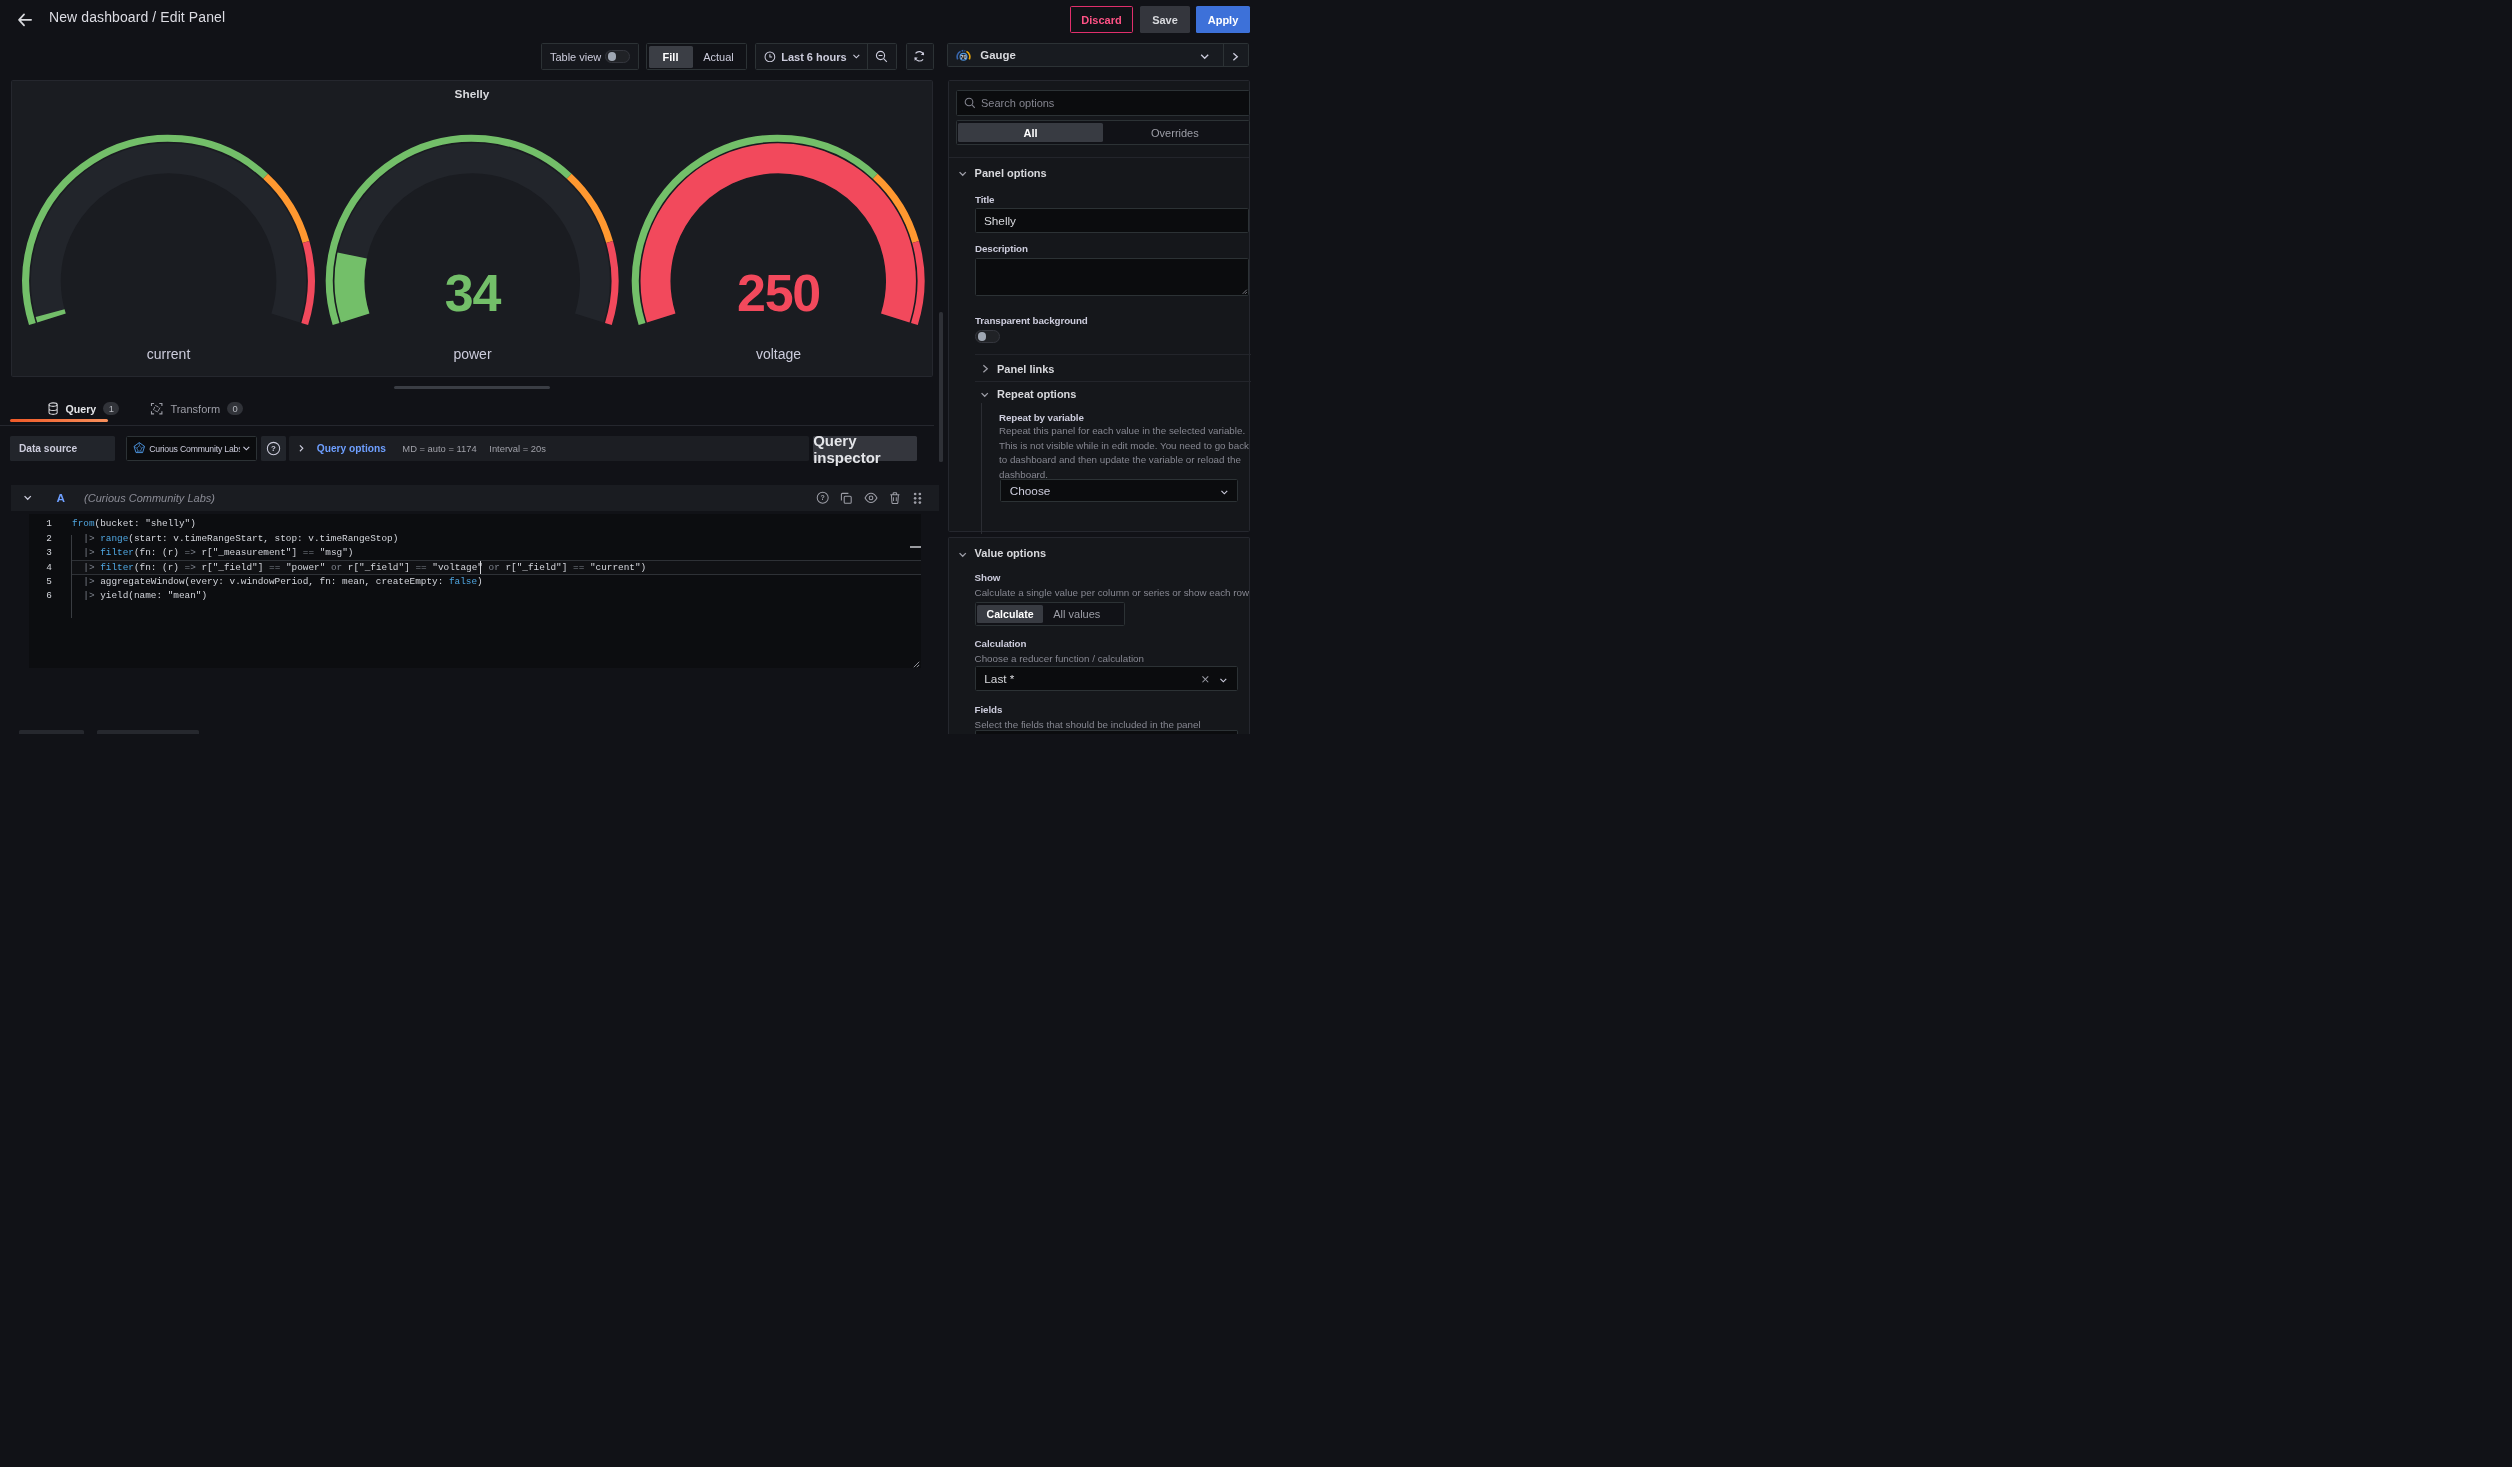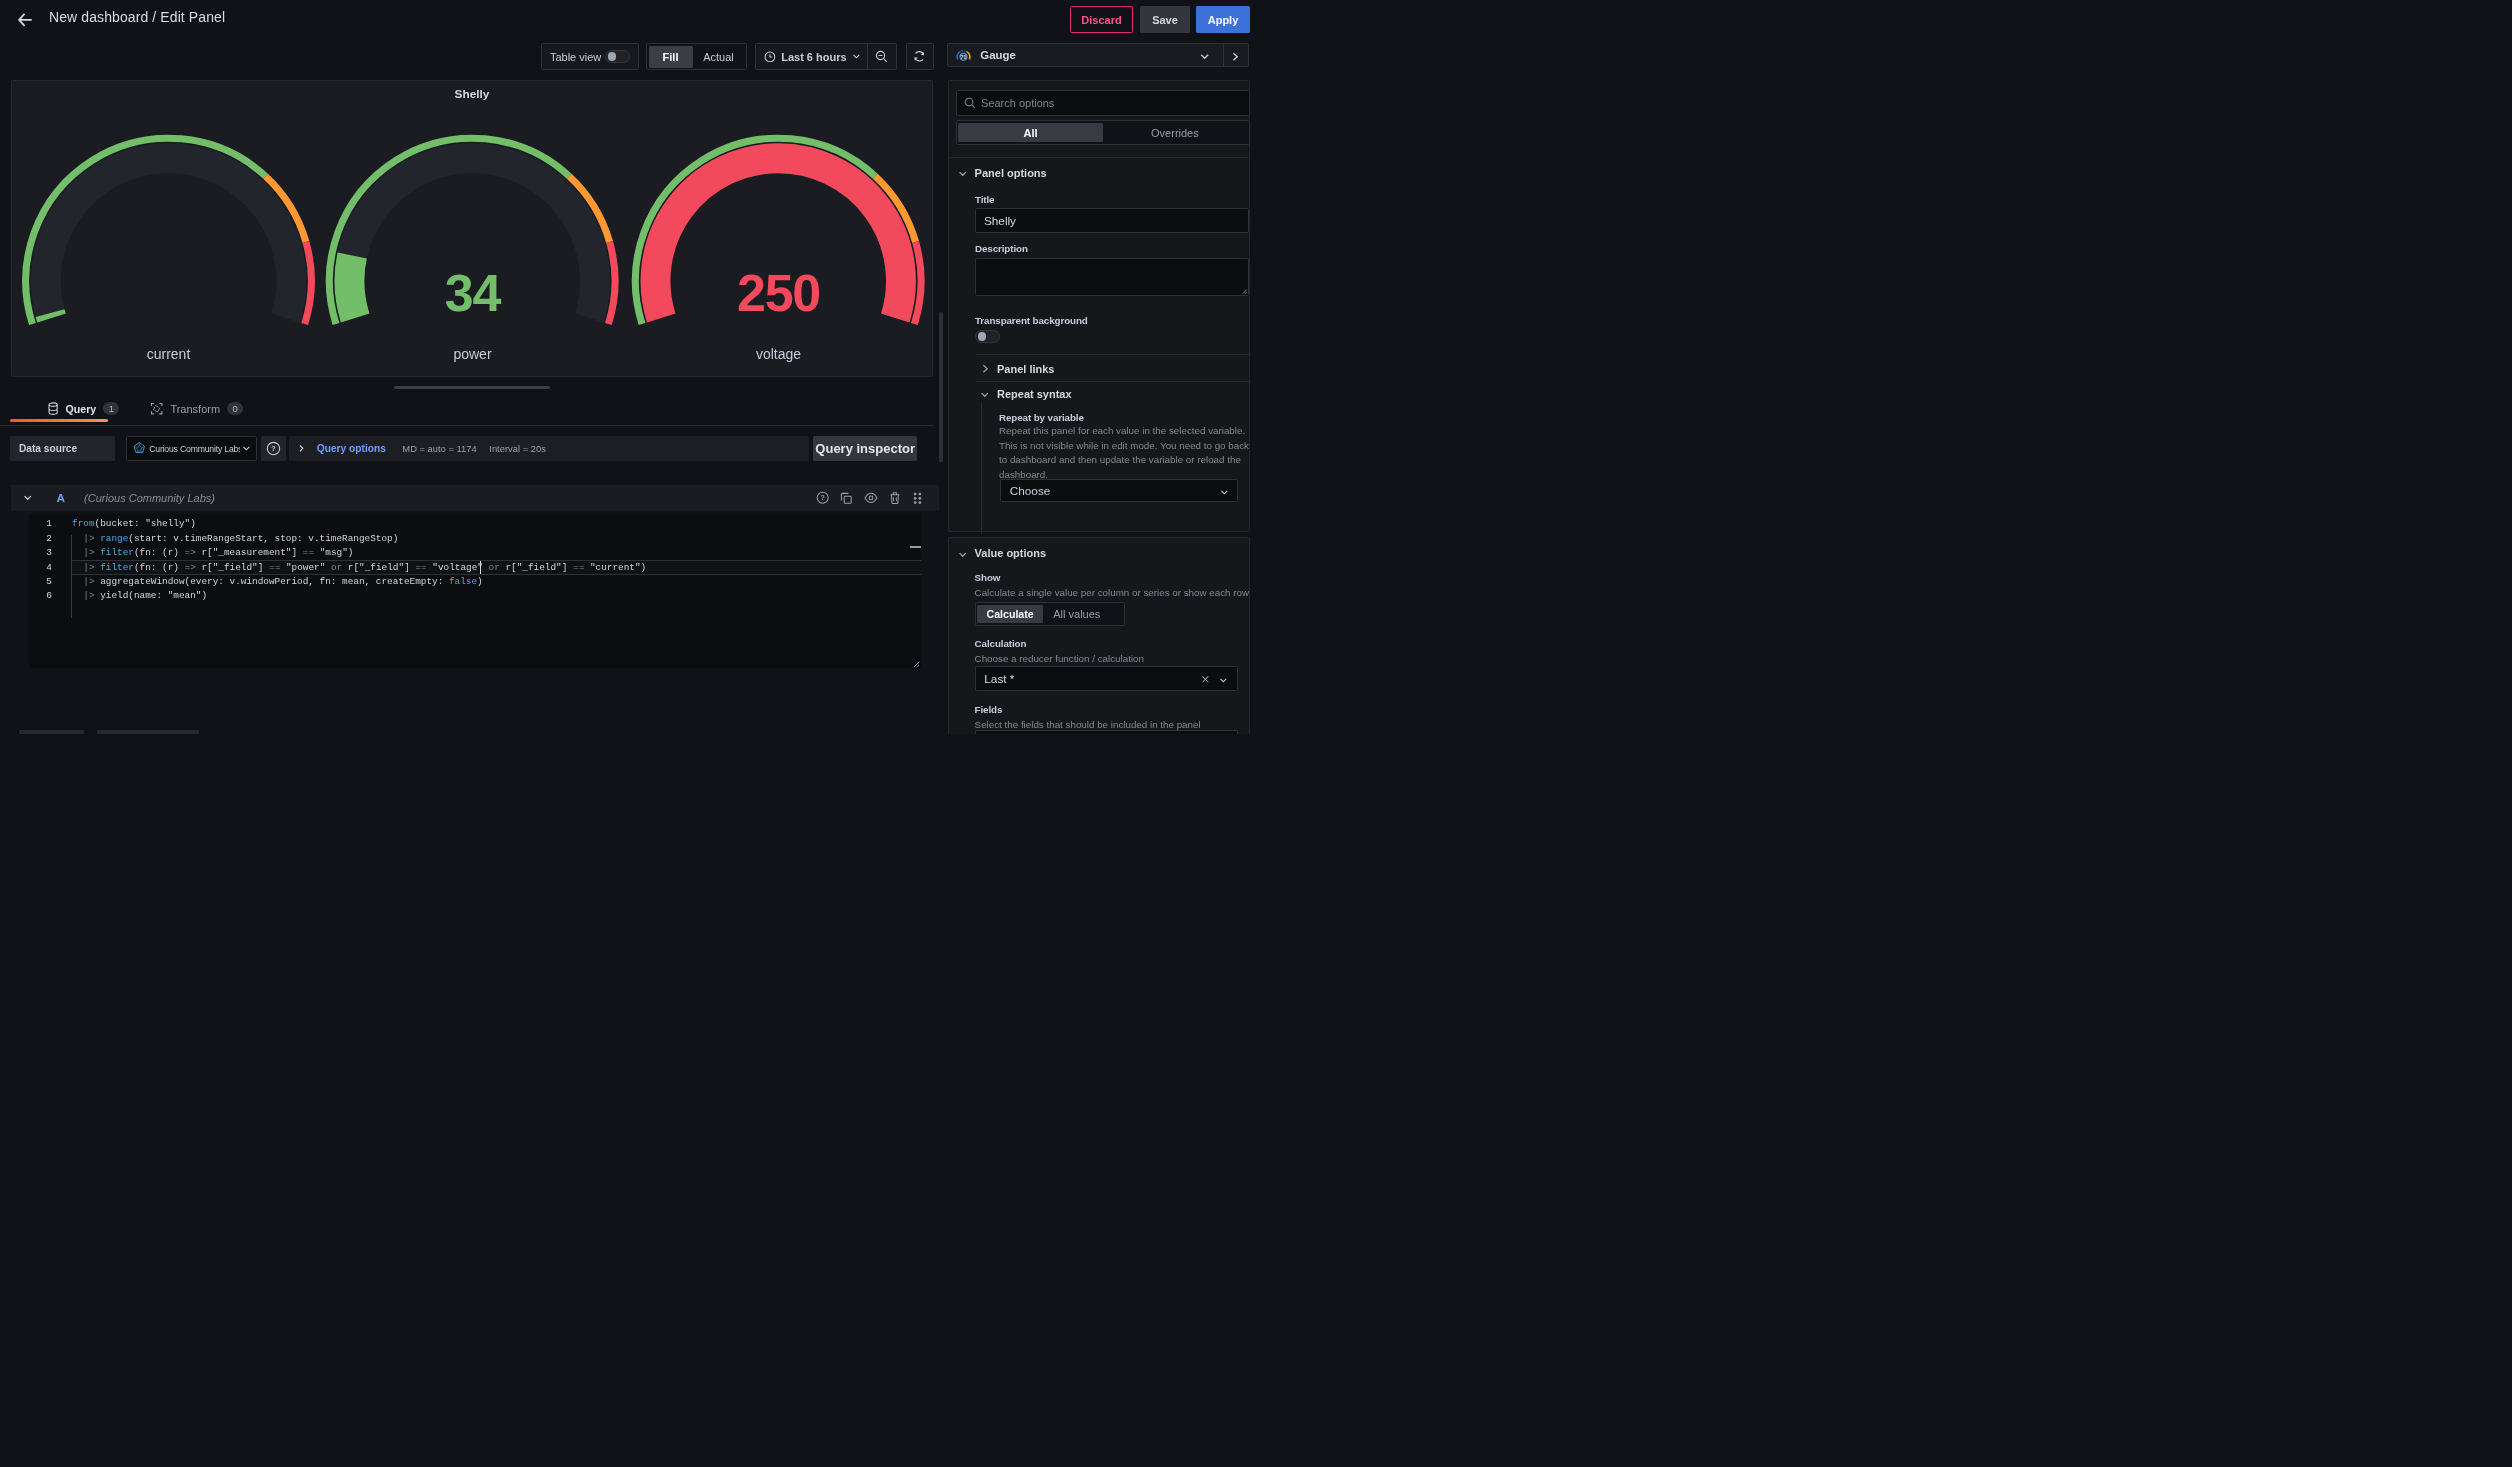--- a/index.html
+++ b/index.html
@@ -48,21 +48,21 @@
 
 
 #dsrow { position:absolute; left:10.2px; top:436px; height:25px; width:924px; }
 .lbl { background:#22252b; color:#ccccdc; font-size:10.2px; font-weight:700; display:flex; align-items:center; padding:0 8.7px; height:25px; border-radius:1.6px; width:105px;}
 #dspick { position:absolute; left:116px; top:0; width:131px; height:25px; background:#0b0c0e; border:0.8px solid #2c3235; border-radius:1.6px; display:flex; align-items:center; padding:0 5.5px;}
 #dspick span { font-size:8.7px; color:#ccccdc; margin:0 1.6px 0 3.9px; white-space:nowrap; letter-spacing:-0.2px; overflow:hidden; flex:1;}
 #qhelp { position:absolute; left:251px; top:0; width:25px; height:25px; background:#22252b; border-radius:1.6px; display:flex; align-items:center; justify-content:center;}
 #qostrip { position:absolute; left:279px; top:0; width:520px; height:25px; background:#1c1e23; border-radius:1.6px; display:flex; align-items:center; }
 #qostrip .qo { color:#6e9fff; font-size:10.2px; font-weight:700; margin-left:11px;}
 #qostrip .stat { color:#9fa0a8; font-size:9.4px; }
-#qinspect { position:absolute; left:803px; top:0; width:104px; height:25px; background:#34363d; border-radius:1.6px; color:#e4e5e9; font-size:13px; font-weight:700; display:flex; align-items:center; justify-content:center;text-align:center;}
+#qinspect { position:absolute; left:803px; top:0; width:104px; height:25px; background:#34363d; border-radius:1.6px; color:#e4e5e9; font-size:15px; font-weight:700; display:flex; align-items:center; justify-content:center;}
 
 
 #rowA { position:absolute; left:11px; top:485px; width:928px; height:26px; background:#1a1c21; display:flex; align-items:center; }
 #rowA .refid { color:#6e9fff; font-size:11.8px; font-weight:700; margin-left:24.4px; }
 #rowA .dsname { color:#8b8c96; font-size:11px; font-style:italic; margin-left:19px; }
 #rowA .icons { margin-left:auto; display:flex; align-items:center; gap:11px; margin-right:16.5px; }
 
 
 #editor { position:absolute; left:29px; top:514px; width:892px; height:154px; background:#0c0d10; }
 #editor pre { font-family:"Liberation Mono", monospace; font-size:9.4px; line-height:14.4px; color:#d5d7dd; }
@@ -346,21 +346,21 @@
     <div class="pdiv" style="top:273px; left:25.6px; width:276px;"></div>
     <svg class="abs" style="left:32px;top:283px" width="8.7" height="9.4" viewBox="0 0 11 12">
         <path d="M3 1.5 L8 6 L3 10.5" stroke="#9d9ea7" stroke-width="1.6" fill="none"></path>
       </svg>
     <div class="sect-h" style="left:48px;top:282px;">Panel links</div>
     <div class="pdiv" style="top:300px; left:25.6px; width:276px;"></div>
 
     <svg class="abs" style="left:31px;top:309px" width="9.4" height="9.4" viewBox="0 0 12 12">
         <path d="M2 4 L6 8 L10 4" stroke="#9d9ea7" stroke-width="1.6" fill="none"></path>
       </svg>
-    <div class="sect-h" style="left:48px;top:307px;">Repeat syntax</div>
+    <div class="sect-h" style="left:48px;top:307px;">Repeat options</div>
     <div class="abs" style="left:32px;top:322px;width:0.8px;height:131px;background:#2b2d33"></div>
 
     <div class="field-l" style="left:50px;top:331px;">Repeat by variable</div>
     <div class="field-d" style="left:50px;top:343px;">Repeat this panel for each value in the selected variable.<br>This is not visible while in edit mode. You need to go back<br>to dashboard and then update the variable or reload the<br>dashboard.</div>
     <div class="sel" style="left:51px;top:398px;width:238px;height:23px;">
         <span style="color:#ccccdc">Choose</span>
       <svg style="position:absolute;right:7.9px;top:7.9px" width="8.7" height="8.7" viewBox="0 0 12 12">
           <path d="M2 4 L6 8 L10 4" stroke="#ccccdc" stroke-width="1.6" fill="none"></path>
         </svg>
     </div>

